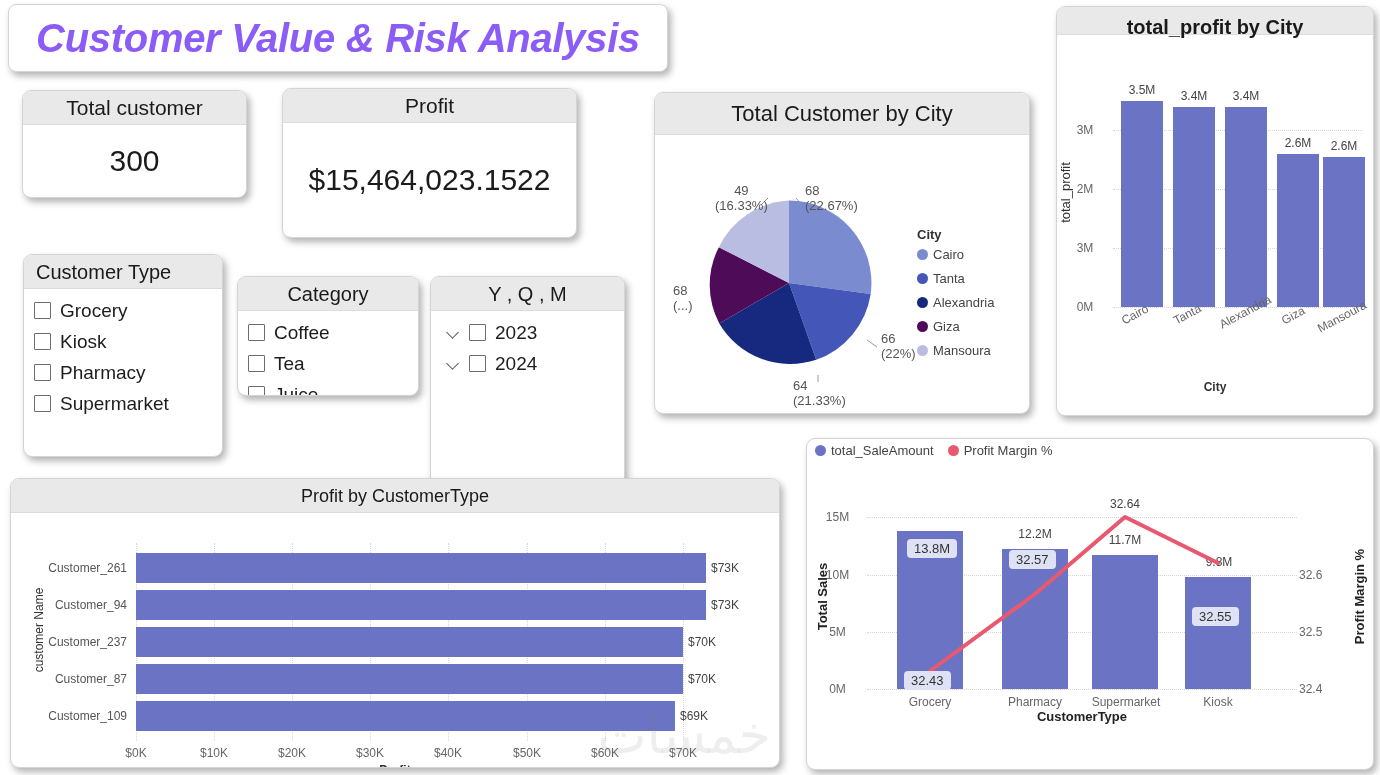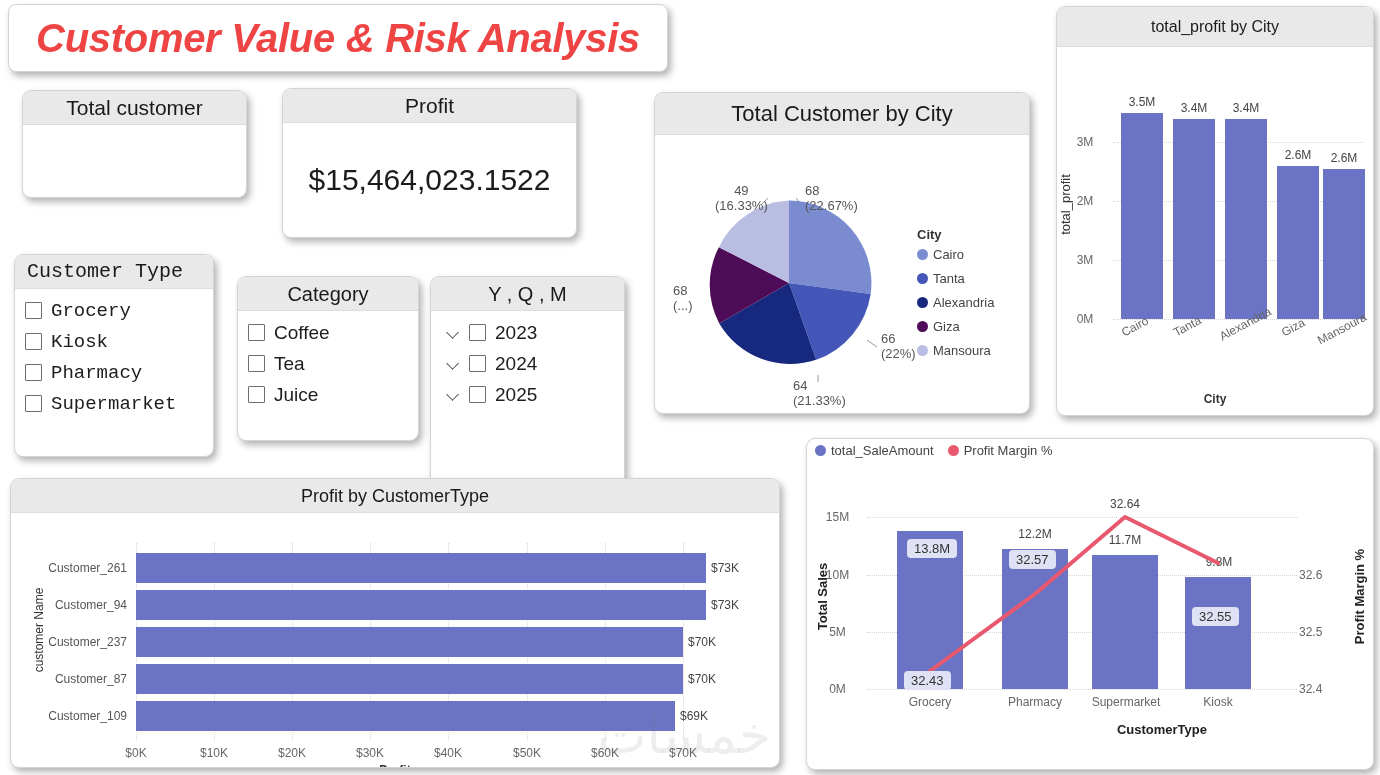--- a/index.html
+++ b/index.html
@@ -35,21 +35,21 @@
   
   #title-panel {
     left: 8px; top: 4px; width: 660px; height: 68px;
     display: flex; align-items: center; justify-content: center;
     border-radius: 8px;
   }
   #title-text {
     font-size: 40px;
     font-weight: bold;
     font-style: italic;
-    color: #ef4444;
+    color: #8b5cf6;
     letter-spacing: -0.3px;
   }
   
   .kpi { }
   .kpi .panel-head {
     font-size: 21px;
     line-height: 34px;
     height: 34px;
   }
   .kpi .kpi-value {
@@ -92,22 +92,22 @@
   }
   .chev::after {
     content: "";
     position: absolute;
     left: 1px; top: 2px;
     width: 8px; height: 8px;
     border-right: 1.6px solid #555;
     border-bottom: 1.6px solid #555;
     transform: rotate(45deg);
   }
-  #slicer-customertype { left: 14px; top: 254px; width: 200px; height: 203px; font-family: Liberation Mono, monospace; }
-  #slicer-category     { left: 237px; top: 276px; width: 182px; height: 165px; }
+  #slicer-customertype { left: 23px; top: 254px; width: 200px; height: 203px; }
+  #slicer-category     { left: 237px; top: 276px; width: 182px; height: 120px; }
   #slicer-yqm         { left: 430px; top: 276px; width: 195px; height: 211px; }
   #slicer-customertype .panel-head { text-align: left; padding-left: 12px; }
 
   
   #pie-panel { left: 654px; top: 92px; width: 376px; height: 322px; }
   #pie-panel .panel-head { font-size: 22px; line-height: 42px; height: 42px; }
   .chart-body { position: relative; width: 100%; height: calc(100% - 42px); }
   #pie-wrap { position: absolute; left: 48px; top: 62px; width: 172px; height: 172px; }
   #pie-svg { display: block; }
   .pie-lbl {
@@ -118,21 +118,21 @@
     white-space: nowrap;
   }
   .leader { position: absolute; stroke: #9a9a9a; stroke-width: 1; fill: none; }
   #pie-legend { position: absolute; left: 262px; top: 92px; }
   .legend-title { font-size: 13px; font-weight: bold; color: #333; margin-bottom: 5px; }
   .legend-row { display: flex; align-items: center; gap: 5px; margin-bottom: 9px; font-size: 13px; color: #444; }
   .legend-dot { width: 11px; height: 11px; border-radius: 50%; flex: none; }
 
   
   #col-panel { left: 1056px; top: 6px; width: 318px; height: 410px; }
-  #col-panel .panel-head { font-size: 16px; line-height: 40px; height: 40px; }
+  #col-panel .panel-head { font-size: 20px; line-height: 40px; height: 28px; font-weight: bold; }
   .axis-title { position: absolute; font-size: 12px; color: #333; font-weight: bold; }
   .ytick { position: absolute; font-size: 12px; color: #666; text-align: center; }
   .gridline { position: absolute; border-top: 1px dotted #d6d6d6; }
   .col-bar { position: absolute; background: #6b74c4; }
   .bar-val { position: absolute; font-size: 12px; color: #444; text-align: center; }
   .xtick-rot {
     position: absolute;
     font-size: 12px; color: #666;
     transform: rotate(-28deg);
     transform-origin: left top;
@@ -183,20 +183,21 @@
 <body>
 
 <div id="stage">
 
   <div class="panel" id="title-panel">
     <span id="title-text">Customer Value &amp; Risk Analysis</span>
   </div>
 
   <div class="panel kpi" id="kpi-customer">
     <div class="panel-head">Total customer</div>
+    <div class="kpi-value">300</div>
   </div>
 
   <div class="panel kpi" id="kpi-profit">
     <div class="panel-head">Profit</div>
     <div class="kpi-value">$15,464,023.1522</div>
   </div>
 
   <div class="panel slicer" id="slicer-customertype">
     <div class="panel-head">Customer Type</div>
     <div class="slicer-body">
@@ -242,25 +243,20 @@
     <div class="slicer-body" style="padding-left:16px">
       <div class="slicer-row">
         <span class="chev"></span>
         <span class="cbox"></span>
         <span>2023</span>
       </div>
       <div class="slicer-row">
         <span class="chev"></span>
         <span class="cbox"></span>
         <span>2024</span>
-      </div>
-      <div class="slicer-row">
-        <span class="chev"></span>
-        <span class="cbox"></span>
-        <span>2025</span>
       </div>
     </div>
   </div>
 
   <div class="panel" id="pie-panel">
     <div class="panel-head">Total Customer by City</div>
     <div class="chart-body">
 
       <svg style="position:absolute;left:0;top:0;width:376px;height:280px;pointer-events:none">
         <polyline class="leader" points="141,63 147,70"></polyline>
@@ -466,17 +462,17 @@
       <div class="pill" style="left:97px;top:232px">32.43</div>
       <div class="pill" style="left:202px;top:111px">32.57</div>
       <div class="bar-val" style="left:288px;top:58px;width:60px">32.64</div>
       <div class="pill" style="left:385px;top:168px">32.55</div>
 
       <div class="xtick" style="left:83px;top:256px;width:80px">Grocery</div>
       <div class="xtick" style="left:188px;top:256px;width:80px">Pharmacy</div>
       <div class="xtick" style="left:273px;top:256px;width:92px">Supermarket</div>
       <div class="xtick" style="left:371px;top:256px;width:80px">Kiosk</div>
 
-      <div class="vaxis-label" style="left:150px;top:283px;width:250px;text-align:right">CustomerType</div>
+      <div class="vaxis-label" style="left:150px;top:270px;width:250px;text-align:center">CustomerType</div>
     </div>
   </div>
 
 </div>
 
 </body></html>

